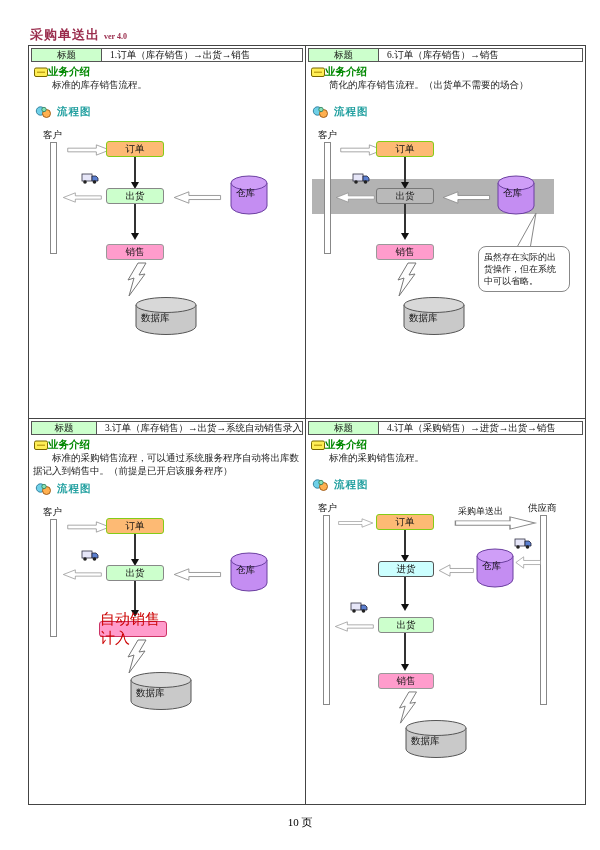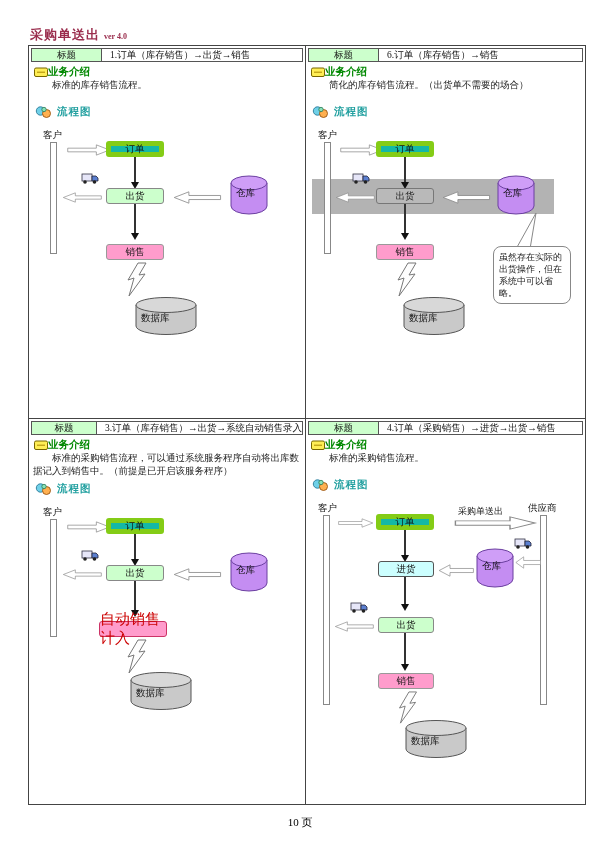--- a/index.html
+++ b/index.html
@@ -34,21 +34,21 @@
   .intro { position:absolute; left:5px; top:19px; display:flex; align-items:center; }
   .intro-label { font-size:10.5px; font-weight:bold; color:#008800; }
   .desc { position:absolute; left:4px; right:4px; font-size:9.5px; line-height:13px;
           color:#222; text-indent:2em; }
   .flowhdr { position:absolute; display:flex; align-items:center; gap:5px; }
   .flow-label { font-size:10.5px; font-weight:bold; color:#22a0a0; letter-spacing:1px; }
 
   
   .node { position:absolute; height:16px; border-radius:3px; font-size:9.5px;
           display:flex; align-items:center; justify-content:center; }
-  .node.yellow { background:#14b8a6; border:5px solid #84cc16; }
+  .node.yellow { background:#fdba74; border:1px solid #84cc16; }
   .node.green  { background:#ccffcc; border:1px solid #888; }
   .node.pink   { background:#ff9ccc; border:1px solid #999; }
   .node.cyan   { background:#ccffff; border:1px solid #555; }
   .node.grayed { background:#b9b9b9; border:1px solid #777; color:#222; }
   .node.auto   { background:#ff9ccc; border:1px solid #cc3366; color:#cc0000; }
 
   .actor-label { position:absolute; font-size:9.5px; }
   .vbar { position:absolute; width:7px; background:#fff; border:1px solid #888; }
   .band { position:absolute; background:#b3b3b3; }
 
@@ -221,21 +221,21 @@
           <use href="#bolt"></use>
         </svg>
       <svg class="svgabs" style="left:96px; top:250px" width="64" height="40" viewBox="0 0 64 40">
           <use href="#cyl-gray"></use>
         </svg>
       <div class="cyl-label" style="left:103px; top:266px">数据库</div>
 
       <svg class="svgabs" style="left:200px; top:166px; z-index:2" width="40" height="38" viewBox="0 0 40 38">
         <polygon points="30,1 10,37 24,37" fill="#fff" stroke="#888" stroke-width="1"></polygon>
       </svg>
-      <div class="callout" style="left:187px; top:200px; width:78px">虽然存在实际的出货操作，但在系统中可以省略。</div>
+      <div class="callout" style="left:172px; top:200px; width:92px">虽然存在实际的出货操作，但在系统中可以省略。</div>
     </div>
 
     <div class="cell c3">
       <div class="titlebar">
         <div class="titlelabel">标题</div>
         <div class="titletext">3.订单（库存销售）→出货→系统自动销售录入</div>
       </div>
       <div class="intro">
         <svg width="14" height="11">
             <use href="#icon-intro"></use>

